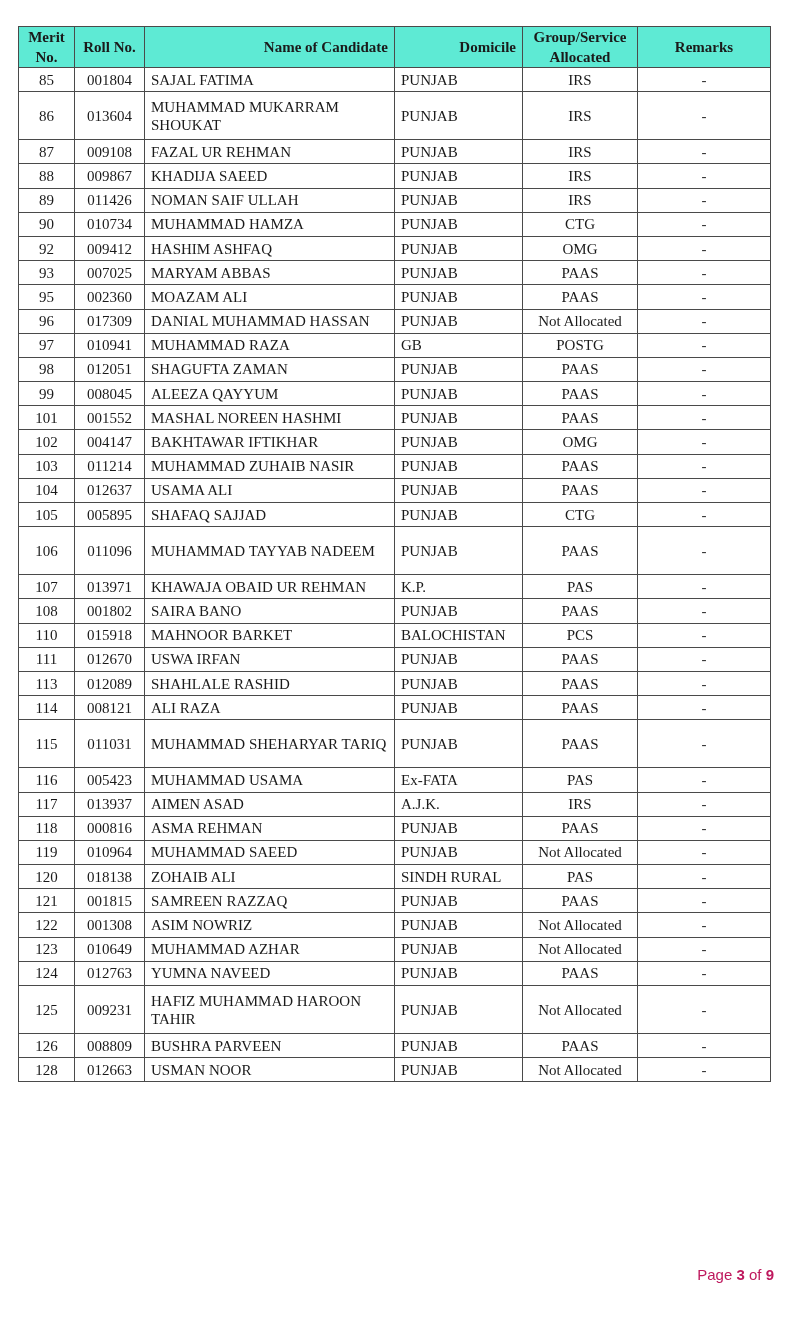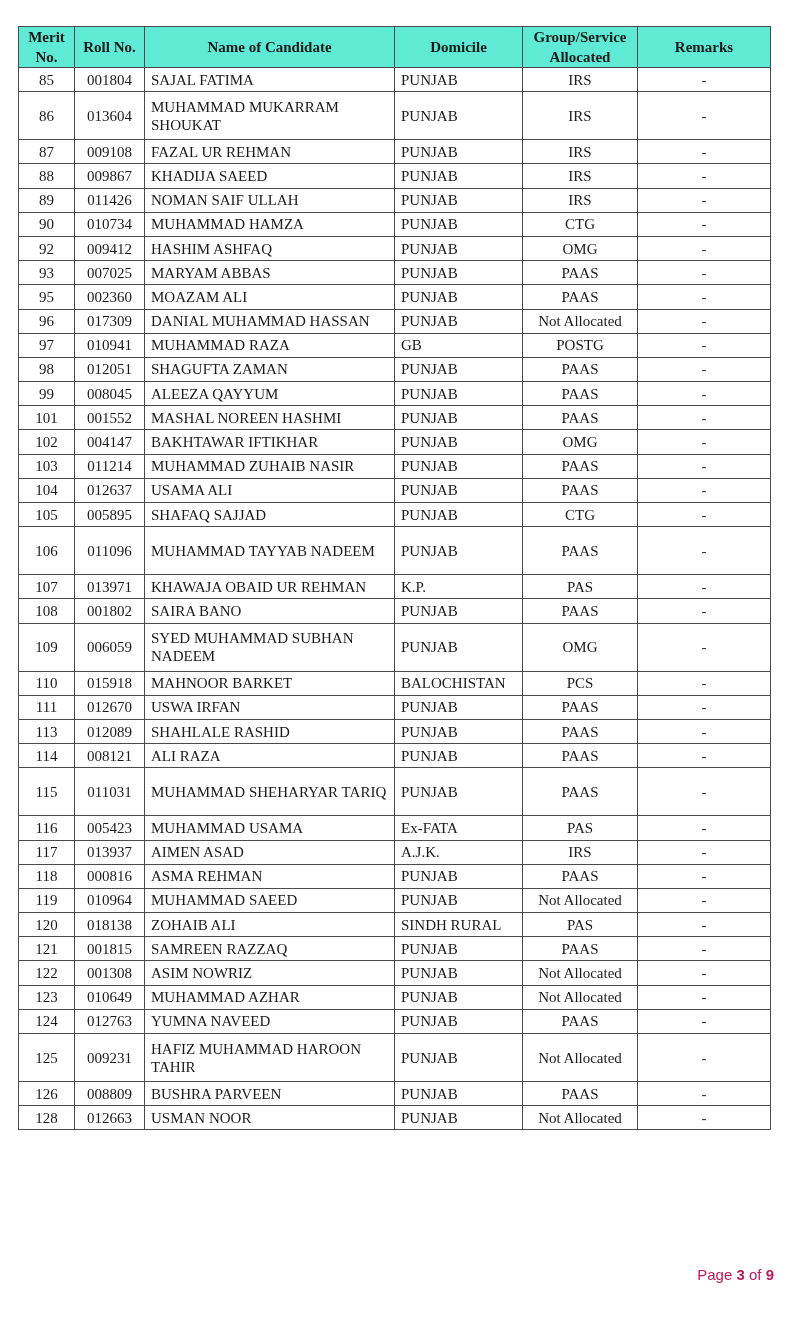--- a/index.html
+++ b/index.html
@@ -20,21 +20,21 @@
     line-height: 18px;
   }
   table.merit th {
     background: #5eead4;
     font-weight: bold;
     font-size: 15px;
     height: 35px;
     line-height: 20px;
     text-align: center;
   }
-  table.merit th.left { text-align: center; }
+  table.merit th.left { text-align: right; }
   table.merit td { height: 23.2px; }
   table.merit tr.tall td { height: 47px; }
   td.c { text-align: center; }
   td.l { text-align: left; }
   td.rem { text-align: center; color: #333; }
   col.c1 { width: 56px; }
   col.c2 { width: 70px; }
   col.c3 { width: 250px; }
   col.c4 { width: 128px; }
   col.c5 { width: 115px; }
@@ -231,28 +231,20 @@
           <td class="rem">-</td>
         </tr>
         <tr>
           <td class="c">108</td>
           <td class="c">001802</td>
           <td class="l">SAIRA BANO</td>
           <td class="l">PUNJAB</td>
           <td class="c">PAAS</td>
           <td class="rem">-</td>
         </tr>
-        <tr class="tall">
-          <td class="c">109</td>
-          <td class="c">006059</td>
-          <td class="l">SYED MUHAMMAD SUBHAN NADEEM</td>
-          <td class="l">PUNJAB</td>
-          <td class="c">OMG</td>
-          <td class="rem">-</td>
-        </tr>
         <tr>
           <td class="c">110</td>
           <td class="c">015918</td>
           <td class="l">MAHNOOR BARKET</td>
           <td class="l">BALOCHISTAN</td>
           <td class="c">PCS</td>
           <td class="rem">-</td>
         </tr>
         <tr>
           <td class="c">111</td>

